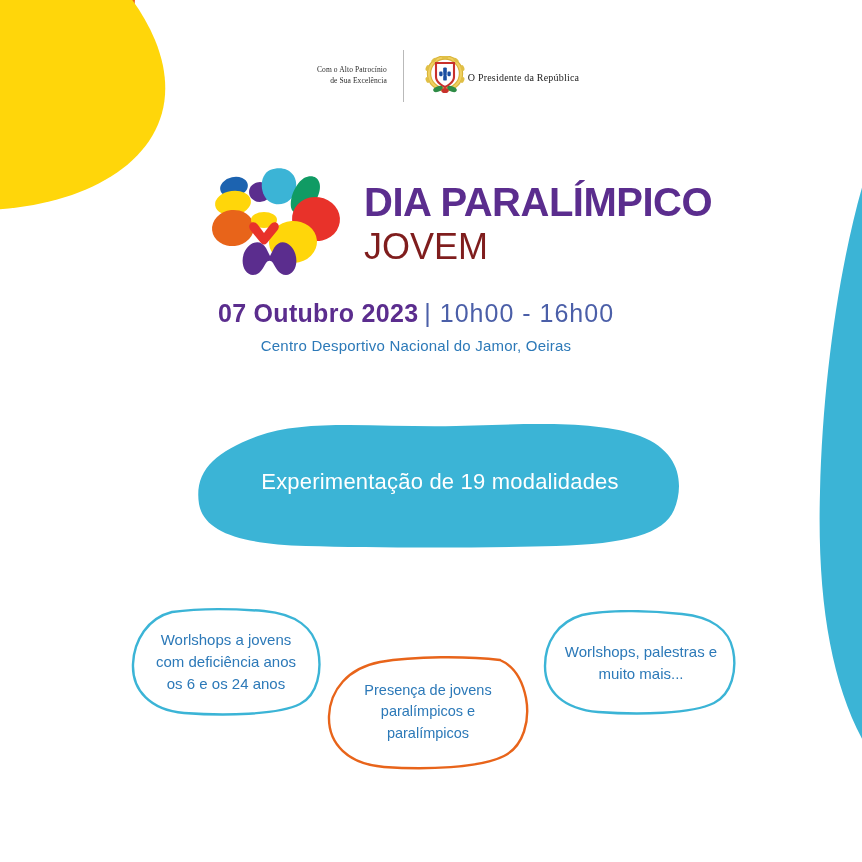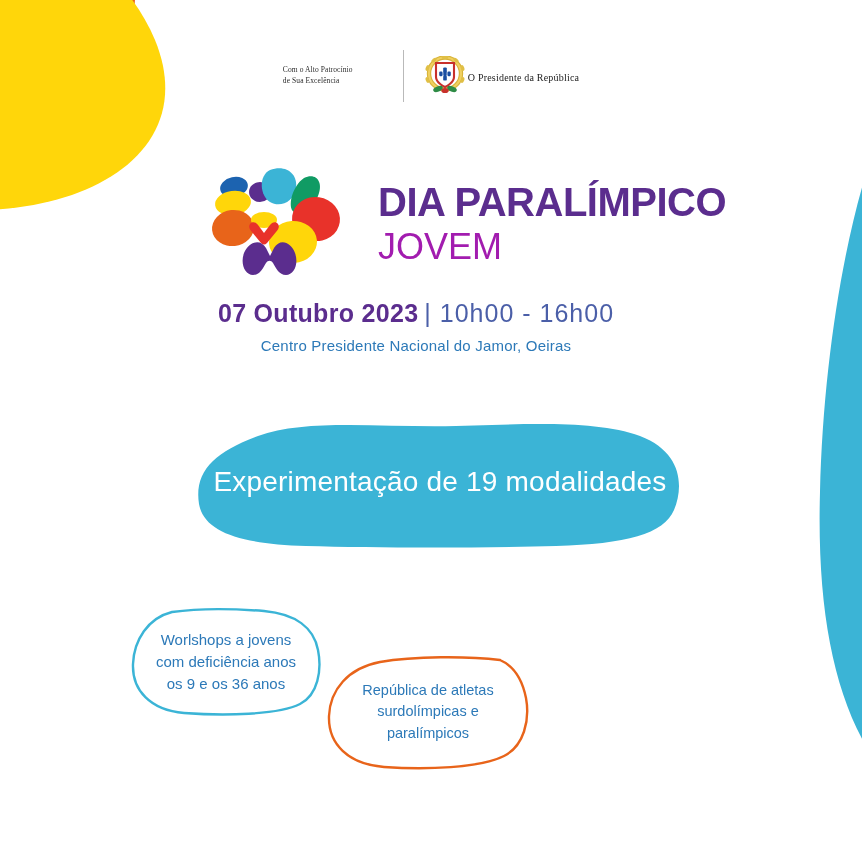--- a/index.html
+++ b/index.html
@@ -35,21 +35,21 @@
     display: flex;
     justify-content: center;
     align-items: center;
     gap: 0px;
   }
   #patronage-text {
     font-family: "Liberation Serif", serif;
     font-size: 7.5px;
     line-height: 1.45;
     color: #2b2b2b;
-    text-align: left;
+    text-align: right;
     width: 120px;
     padding-right: 16px;
     letter-spacing: .1px;
   }
   #header-divider {
     width: 1px;
     height: 52px;
     background: #b9b9b9;
   }
   #president-block {
@@ -67,35 +67,35 @@
     letter-spacing: .2px;
   }
 
   
   #brand {
     position: absolute;
     top: 162px;
     left: 208px;
     display: flex;
     align-items: center;
-    gap: 30px;
+    gap: 16px;
   }
   #brand-logo { width: 140px; height: 120px; flex: none; }
   #brand-titles { padding-top: 6px; }
   #title-main {
     font-size: 40px;
     font-weight: bold;
     color: #5b2d8e;
     letter-spacing: -0.5px;
     line-height: 1.0;
   }
   #title-sub {
     font-size: 36px;
     font-weight: normal;
-    color: #a21caf;
+    color: #7f1d1d;
     letter-spacing: 0px;
     line-height: 1.15;
     margin-top: 4px;
   }
 
   
   #datebar {
     position: absolute;
     top: 300px;
     left: 0;
@@ -127,21 +127,21 @@
   #highlight-shape { position: absolute; inset: 0; width: 100%; height: 100%; }
   #highlight-text {
     position: absolute;
     inset: 0;
     display: flex;
     flex-direction: column;
     justify-content: center;
     align-items: center;
     gap: 14px;
     color: #ffffff;
-    font-size: 28px;
+    font-size: 22px;
     letter-spacing: .2px;
   }
 
   
   .bubble { position: absolute; }
   .bubble-shape { position: absolute; inset: 0; width: 100%; height: 100%; }
   .bubble-text {
     position: absolute;
     inset: 0;
     display: flex;
@@ -246,48 +246,57 @@
     <div id="brand-titles">
       <div id="title-main">DIA PARALÍMPICO</div>
       <div id="title-sub">JOVEM</div>
     </div>
   </div>
 
   <div id="datebar">
     <div id="date-line">
       <span id="event-date">07 Outubro 2023</span><span id="event-time">| 10h00 - 16h00</span>
     </div>
-    <div id="event-venue">Centro Presidente Nacional do Jamor, Oeiras</div>
+    <div id="event-venue">Centro Desportivo Nacional do Jamor, Oeiras</div>
   </div>
 
   <div id="highlight">
     <svg id="highlight-shape" viewBox="0 0 488 140" preserveAspectRatio="none">
       <path d="M 62 24 C 110 6 190 16 260 14 C 330 12 400 8 444 24 C 486 40 488 74 478 98 C 468 122 430 132 360 134 C 290 136 180 136 110 134 C 44 132 8 120 3 92 C -2 60 18 40 62 24 Z" fill="#3bb4d6"></path>
     </svg>
     <div id="highlight-text">
       <span>Experimentação de 19 modalidades</span>
     </div>
   </div>
 
   <div class="bubble" id="bubble-audience">
     <svg class="bubble-shape" viewBox="0 0 196 112" preserveAspectRatio="none">
       <path d="M 44 6 C 20 12 6 34 5 58 C 4 84 22 104 56 107 C 96 110 150 109 172 98 C 190 89 194 64 190 44 C 186 22 168 8 136 5 C 110 3 72 2 44 6" fill="none" stroke="#3bb4d6" stroke-width="2.4" stroke-linecap="round"></path>
     </svg>
     <div class="bubble-text">
       <span>Worlshops a jovens</span>
       <span>com deficiência anos</span>
-      <span>os 9 e os 36 anos</span>
+      <span>os 6 e os 24 anos</span>
     </div>
   </div>
 
   <div class="bubble" id="bubble-athletes">
     <svg class="bubble-shape" viewBox="0 0 212 116" preserveAspectRatio="none">
       <path d="M 178 6 C 146 2 92 2 58 8 C 26 14 8 36 7 62 C 6 90 26 110 62 113 C 104 116 158 114 182 102 C 202 92 208 66 204 44 C 200 24 192 12 178 6" fill="none" stroke="#e8641a" stroke-width="2.4" stroke-linecap="round"></path>
     </svg>
     <div class="bubble-text">
-      <span>República de atletas</span>
-      <span>surdolímpicas e</span>
+      <span>Presença de jovens</span>
+      <span>paralímpicos e</span>
       <span>paralímpicos</span>
     </div>
   </div>
 
+  <div class="bubble" id="bubble-workshops">
+    <svg class="bubble-shape" viewBox="0 0 202 106" preserveAspectRatio="none">
+      <path d="M 42 5 C 18 12 5 32 5 56 C 5 82 24 99 58 102 C 98 105 152 104 174 93 C 192 84 197 60 193 40 C 189 20 172 7 142 4 C 114 1 70 -1 42 5" fill="none" stroke="#3bb4d6" stroke-width="2.4" stroke-linecap="round"></path>
+    </svg>
+    <div class="bubble-text">
+      <span>Worlshops, palestras e</span>
+      <span>muito mais...</span>
+    </div>
+  </div>
 
 </div>
 
 </body></html>

